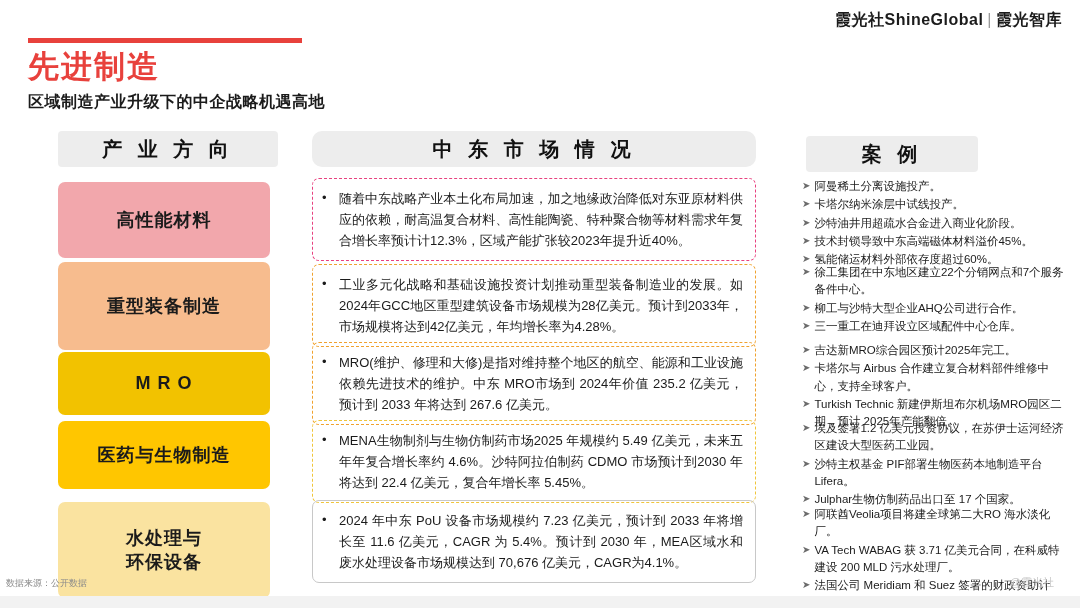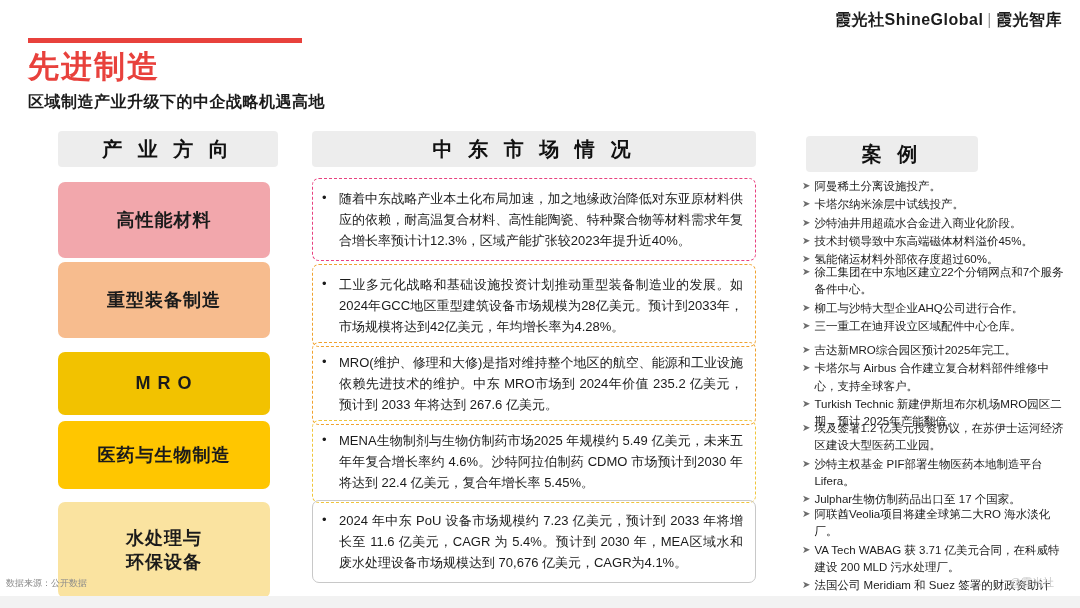--- a/index.html
+++ b/index.html
@@ -66,21 +66,21 @@
     border-radius: 4px;
     text-align: center;
     font-weight: bold;
     font-size: 20px;
     color: #111;
     letter-spacing: 5px;
     line-height: 36px;
     height: 36px;
   }
   #head-direction { left: 58px; top: 131px; width: 220px; }
-  #head-market    { left: 312px; top: 131px; width: 444px; }
+  #head-market    { left: 312px; top: 131px; width: 444px; border-radius: 10px; }
   #head-case      { left: 806px; top: 136px; width: 172px; }
 
   
   .pill {
     position: absolute;
     left: 58px;
     width: 212px;
     border-radius: 7px;
     display: flex;
     align-items: center;
@@ -203,21 +203,21 @@
       </div>
       <div class="citem">
         <span class="arrow">➤</span>
         <span class="ctxt">技术封锁导致中东高端磁体材料溢价45%。</span>
       </div>
       <div class="citem">
         <span class="arrow">➤</span>
         <span class="ctxt">氢能储运材料外部依存度超过60%。</span>
       </div>
     </div>
-    <div class="pill" style="top: 262px; height: 76px; background: rgb(247, 188, 142);">
+    <div class="pill" style="top: 262px; height: 88px; background: rgb(247, 188, 142);">
       <span style="white-space: pre-line;">重型装备制造</span>
     </div>
     <div class="mbox" style="top: 264px; min-height: 70px; border: 1.5px dashed rgb(240, 162, 46);">
       <span class="bullet">•</span>
       <span class="txt">工业多元化战略和基础设施投资计划推动重型装备制造业的发展。如2024年GCC地区重型建筑设备市场规模为28亿美元。预计到2033年，市场规模将达到42亿美元，年均增长率为4.28%。</span>
     </div>
     <div class="cgroup" style="top: 264px;">
       <div class="citem">
         <span class="arrow">➤</span>
         <span class="ctxt">徐工集团在中东地区建立22个分销网点和7个服务备件中心。</span>

